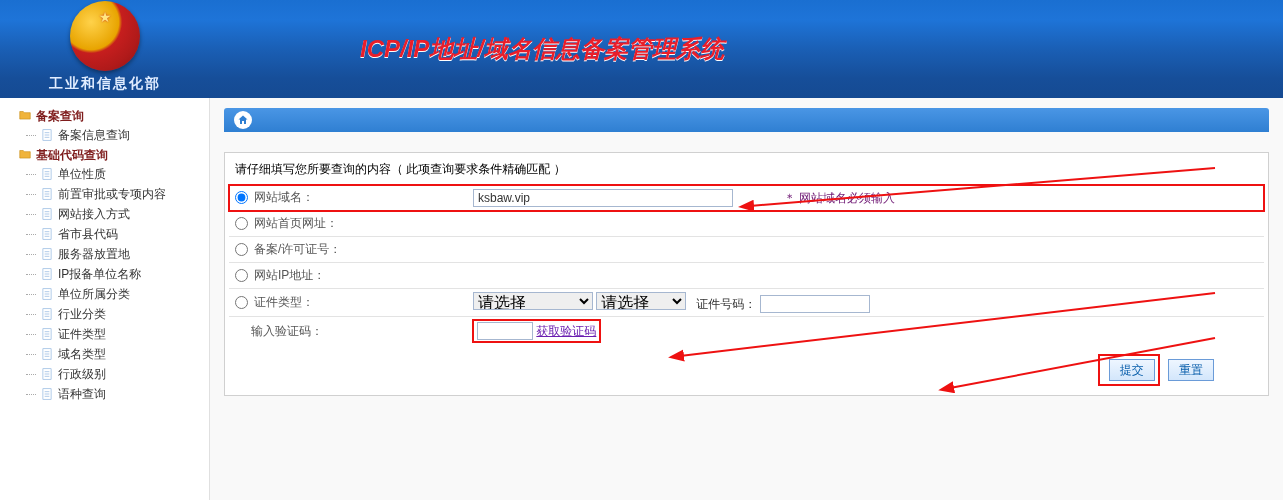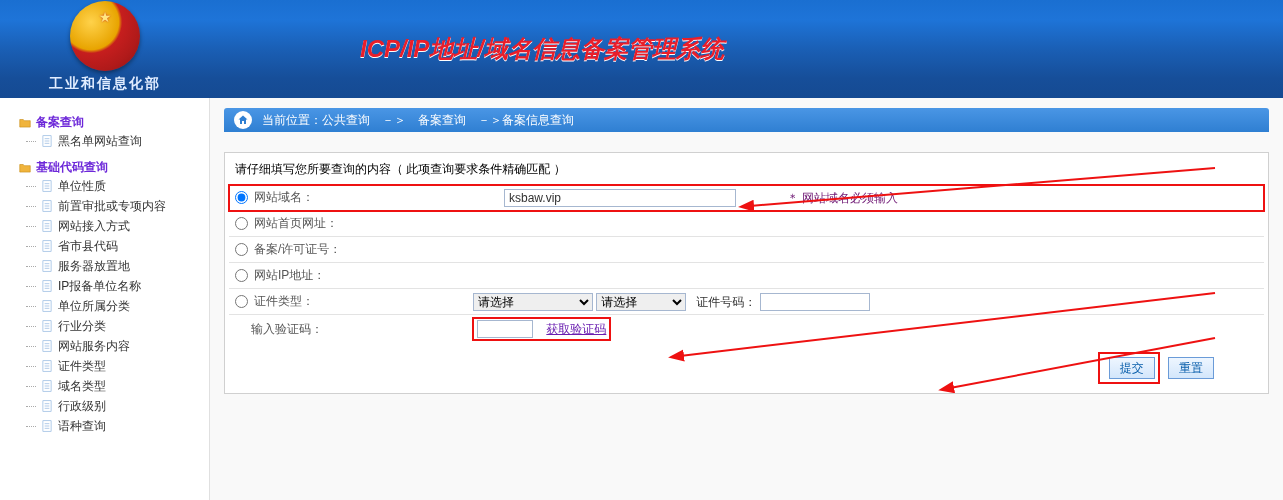--- a/index.html
+++ b/index.html
@@ -32,21 +32,21 @@
   .main    { flex:1; background:#f9f9f9; padding:10px 14px 0 14px; position:relative; }
 
   
   .side-head {
     background:linear-gradient(to bottom,#eaf3fd,#d3e6fb); border-bottom:1px solid #b8d4f3;
     display:flex; align-items:center; gap:6px; padding:6px 10px; font-weight:bold; color:#0a5fab;
   }
   .side-head .bullet { width:12px; height:12px; border-radius:50%; background:radial-gradient(circle at 30% 30%,#ffb347,#f08a00); box-shadow:inset 0 0 2px #b56a00; }
   .side-head .chev { margin-left:auto; color:#6aa7e5; font-size:14px; }
   .tree { padding:8px 6px 8px 18px; }
-  .tree .lvl0 { display:flex; align-items:center; gap:4px; color:#6d28d9; font-weight:bold; margin-top:8px; }
+  .tree .lvl0 { display:flex; gap:4px; color:#7f1d1d; font-weight:bold; margin-top:2px; }
   .tree .lvl1 { display:flex; align-items:center; gap:4px; color:#333; padding:0 0 0 22px; position:relative; line-height:20px; }
   .tree .lvl1::before { content:""; position:absolute; left:8px; top:10px; width:10px; border-top:1px dotted #aaa; }
   .folder-icon { width:14px; height:14px; display:inline-block; }
   .folder-icon svg, .doc-icon svg { display:block; }
   .doc-icon { width:14px; height:14px; display:inline-block; }
 
   
   .breadcrumb {
     background:linear-gradient(to bottom,#4a96e5,#2f7fd2);
     color:#fff; height:24px; display:flex; align-items:center; gap:10px; padding:0 10px; font-size:12px;
@@ -57,34 +57,34 @@
   
   .panel { background:#fff; border:1px solid #d0d0d0; margin-top:20px; padding:0 4px 10px 4px; }
   .panel-title { color:#000000; padding:8px 6px 6px 6px; font-size:12px; }
   .form-table { width:100%; border-collapse:collapse; }
   .form-table td { border-top:1px solid #e3e3e3; padding:3px 4px; vertical-align:middle; height:26px; }
   .cell-label { width:240px; white-space:nowrap; color:#555; }
   .cell-label input[type=radio]{ margin:0 6px 0 2px; vertical-align:middle; }
   .cell-input input[type=text] {
     height:18px; border:1px solid #a6b7d0; padding:0 4px; font-size:12px; color:#333;
   }
-  .iw { width:232px;margin-left:31px; }
-  .sel { height:18px; border:1px solid #a6b7d0; font-size:12px; }
+  .iw { width:260px; }
+  .sel { height:18px; border:1px solid #a6b7d0; font-size:16px; }
 
   .highlight-red { outline:2px solid #e11; outline-offset:-1px; }
   .note-red { color:#701a75; margin-left:14px; }
 
   .btn-row { text-align:right; padding:10px 50px 0 0; }
   .btn {
     display:inline-block; min-width:46px; height:22px; line-height:20px; text-align:center;
     border:1px solid #6a9bd8; background:linear-gradient(to bottom,#eef6ff,#d3e6fb);
     color:#0a5fab; font-size:12px; padding:0 10px; margin-left:6px;
   }
 
-  .captcha-link { color:#6a1eb0; margin-left:10px; }
+  .captcha-link { color:#6a1eb0; }
 
   
   .arrow { position:absolute; pointer-events:none; }
 </style>
 </head>
 <body>
 
 <div class="header">
   <div class="emblem-wrap">
     <div class="emblem"></div>
@@ -107,21 +107,21 @@
         </div>
         <div class="lvl1">
           <span class="doc-icon">
             <svg viewBox="0 0 24 24" width="14" height="14">
               <rect x="5" y="3" width="14" height="18" fill="#fff" stroke="#7aa7d9"></rect>
               <line x1="8" y1="8" x2="16" y2="8" stroke="#7aa7d9"></line>
               <line x1="8" y1="12" x2="16" y2="12" stroke="#7aa7d9"></line>
               <line x1="8" y1="16" x2="16" y2="16" stroke="#7aa7d9"></line>
             </svg>
           </span>
-          <span>黑名单网站查询</span>
+          <span>备案信息查询</span>
         </div>
         <div class="lvl0">
           <span class="folder-icon">
             <svg viewBox="0 0 24 24" width="14" height="14">
               <path fill="#f0b43c" stroke="#c78a12" stroke-width="1" d="M3 6h6l2 2h10v11H3z"></path>
             </svg>
           </span>
           <span>基础代码查询</span>
         </div>
         <div class="lvl1">
@@ -204,31 +204,20 @@
         <div class="lvl1">
           <span class="doc-icon">
             <svg viewBox="0 0 24 24" width="14" height="14">
               <rect x="5" y="3" width="14" height="18" fill="#fff" stroke="#7aa7d9"></rect>
               <line x1="8" y1="8" x2="16" y2="8" stroke="#7aa7d9"></line>
               <line x1="8" y1="12" x2="16" y2="12" stroke="#7aa7d9"></line>
               <line x1="8" y1="16" x2="16" y2="16" stroke="#7aa7d9"></line>
             </svg>
           </span>
           <span>行业分类</span>
-        </div>
-        <div class="lvl1">
-          <span class="doc-icon">
-            <svg viewBox="0 0 24 24" width="14" height="14">
-              <rect x="5" y="3" width="14" height="18" fill="#fff" stroke="#7aa7d9"></rect>
-              <line x1="8" y1="8" x2="16" y2="8" stroke="#7aa7d9"></line>
-              <line x1="8" y1="12" x2="16" y2="12" stroke="#7aa7d9"></line>
-              <line x1="8" y1="16" x2="16" y2="16" stroke="#7aa7d9"></line>
-            </svg>
-          </span>
-          <span>网站服务内容</span>
         </div>
         <div class="lvl1">
           <span class="doc-icon">
             <svg viewBox="0 0 24 24" width="14" height="14">
               <rect x="5" y="3" width="14" height="18" fill="#fff" stroke="#7aa7d9"></rect>
               <line x1="8" y1="8" x2="16" y2="8" stroke="#7aa7d9"></line>
               <line x1="8" y1="12" x2="16" y2="12" stroke="#7aa7d9"></line>
               <line x1="8" y1="16" x2="16" y2="16" stroke="#7aa7d9"></line>
             </svg>
           </span>
@@ -270,21 +259,20 @@
       </div>
   </div>
 
   <div class="main">
     <div class="breadcrumb">
       <span class="home-icon">
         <svg width="12" height="12" viewBox="0 0 24 24">
             <path fill="#2f7fd2" d="M12 3l9 8h-3v9h-4v-6H10v6H6v-9H3z"></path>
           </svg>
       </span>
-      <span id="crumb-text">当前位置：公共查询　－＞　备案查询　－＞备案信息查询</span>
     </div>
 
     <div class="panel">
       <div class="panel-title">请仔细填写您所要查询的内容（ 此项查询要求条件精确匹配 ）</div>
       <table class="form-table">
         <tbody>
         <tr class="highlight-red">
           <td class="cell-label"><input type="radio" name="q" checked="" style=""><span>网站域名：</span></td>
           <td class="cell-input">
             <input type="text" class="iw" value="ksbaw.vip" style="">

